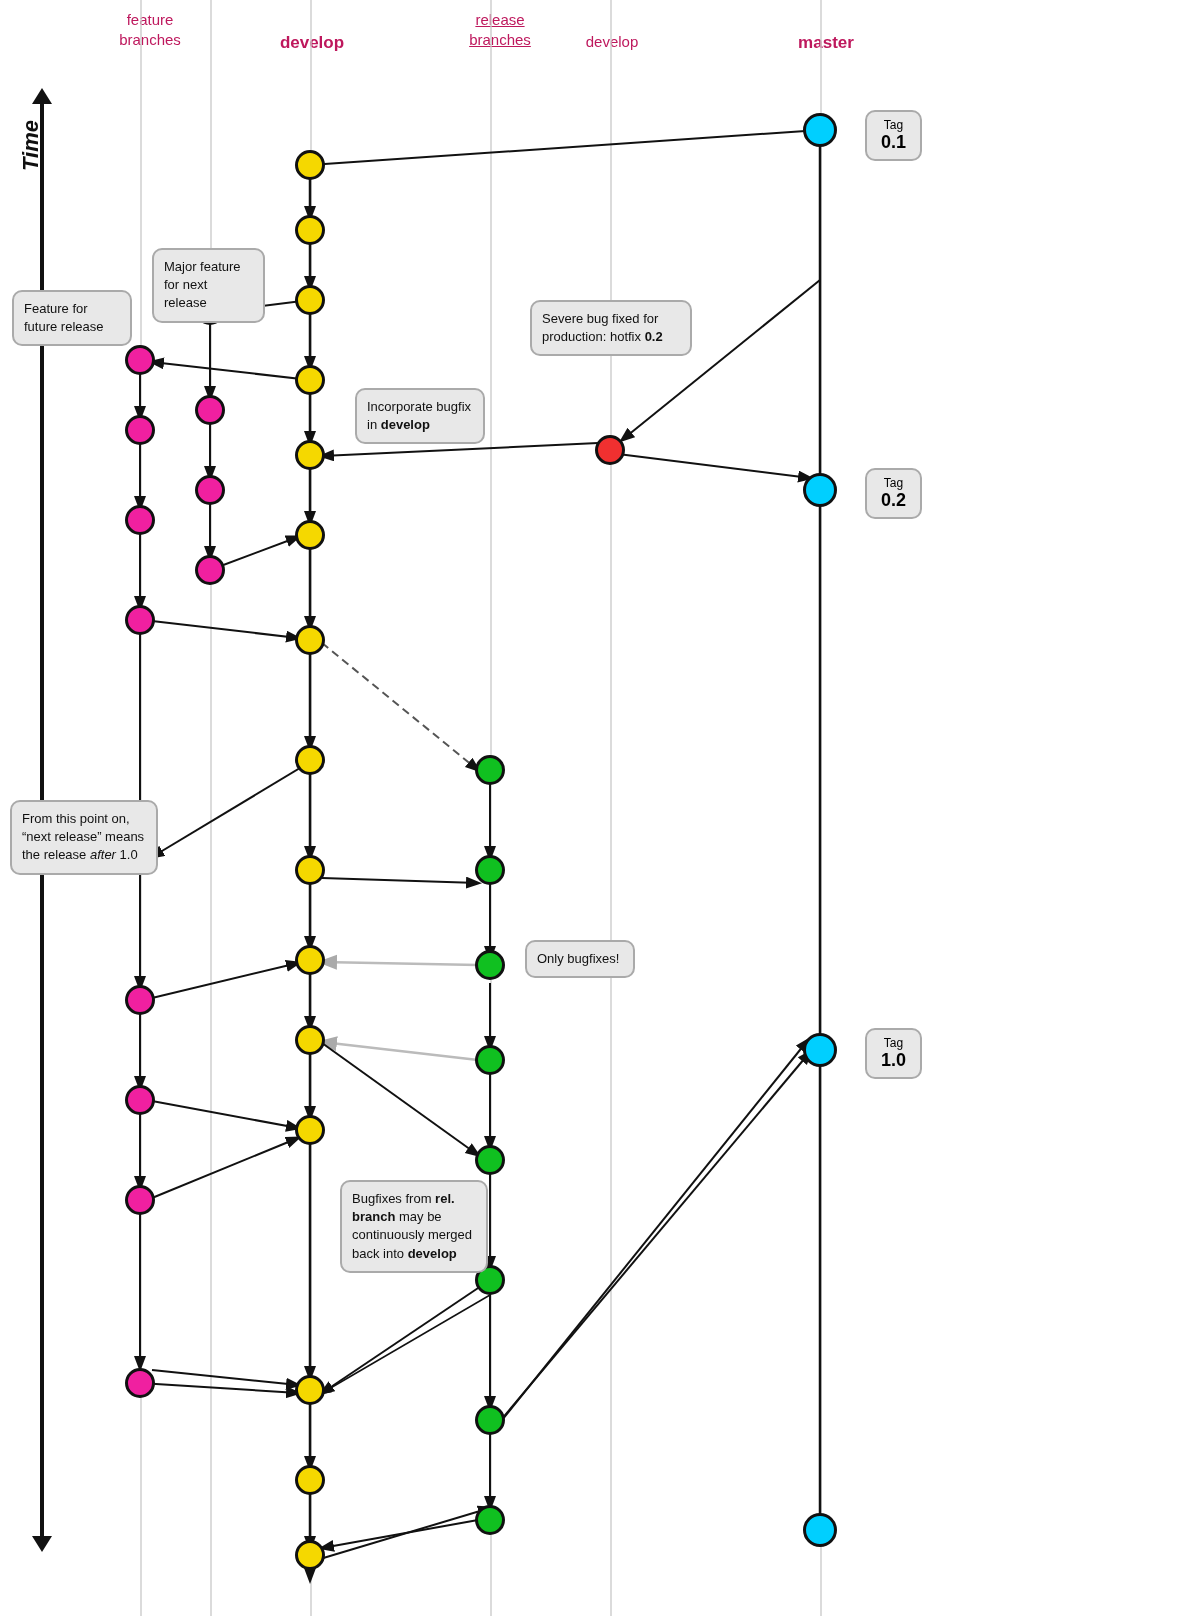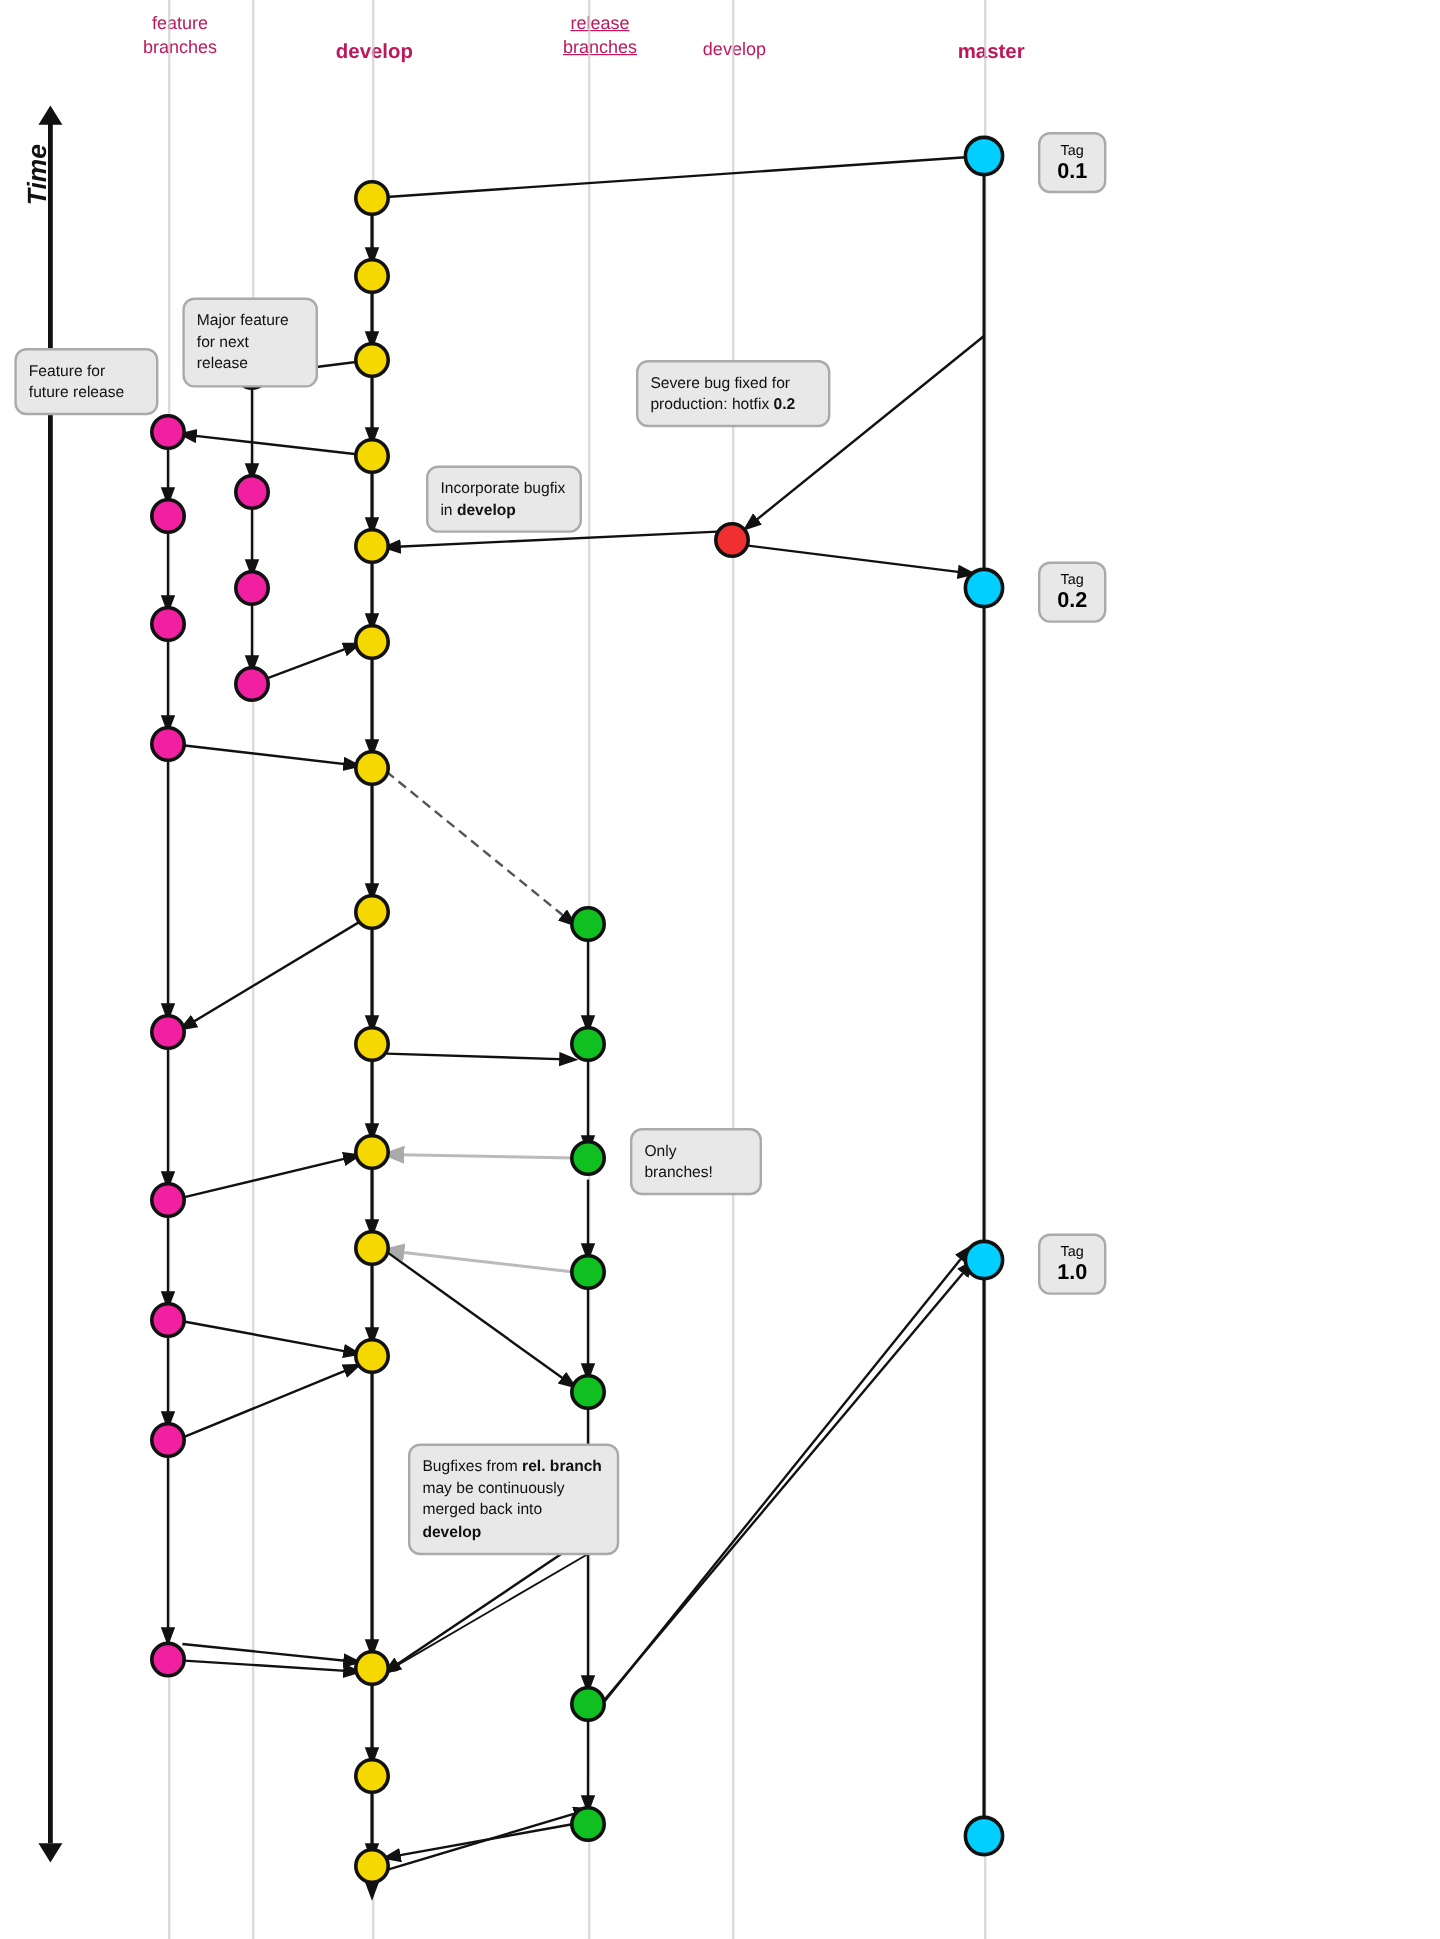--- a/index.html
+++ b/index.html
@@ -333,26 +333,29 @@
 
   <div class="callout" style="left:530px; top:300px; width:162px;">
     Severe bug fixed for production: hotfix <b>0.2</b>
   </div>
 
   <div class="callout" style="left:355px; top:388px; width:130px;">
     Incorporate bugfix in <b>develop</b>
   </div>
 
 
+  <div class="callout" style="left:10px; top:800px; width:148px;">
+    From this point on, “next release” means the release <i>after</i> 1.0
+  </div>
 
   <div class="callout" style="left:525px; top:940px; width:110px;">
-    Only branches!
-  </div>
-
-  <div class="callout" style="left:340px; top:1180px; width:176px;margin-top:23px;">
+    Only bugfixes!
+  </div>
+
+  <div class="callout" style="left:340px; top:1180px; width:148px;">
     Bugfixes from <b>rel. branch</b> may be continuously merged back into <b>develop</b>
   </div>
 
   <div class="tag-box" style="left:865px; top:110px;">
     <div class="tag-label">Tag</div>
     <div class="tag-num">0.1</div>
   </div>
 
   <div class="tag-box" style="left:865px; top:468px;">
     <div class="tag-label">Tag</div>

